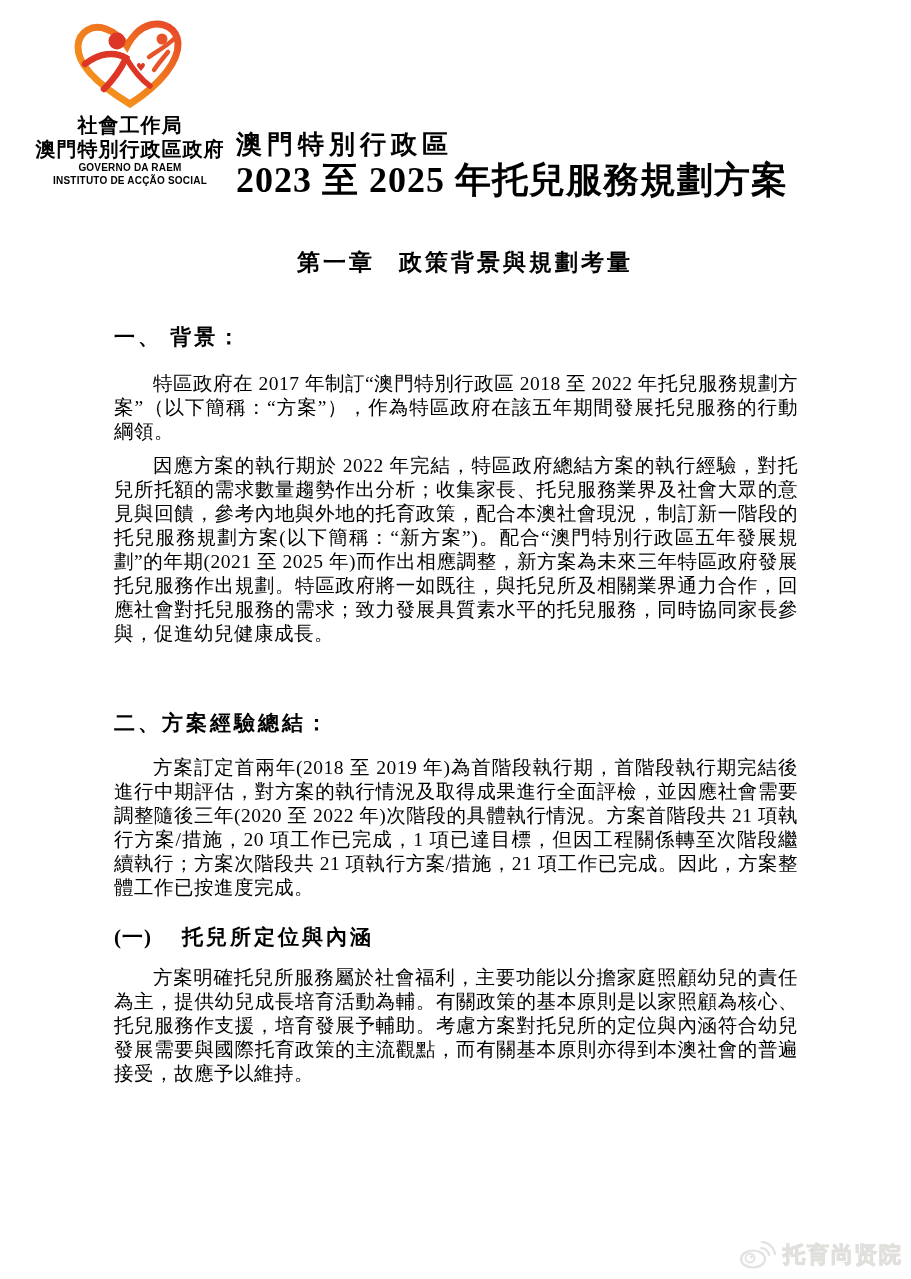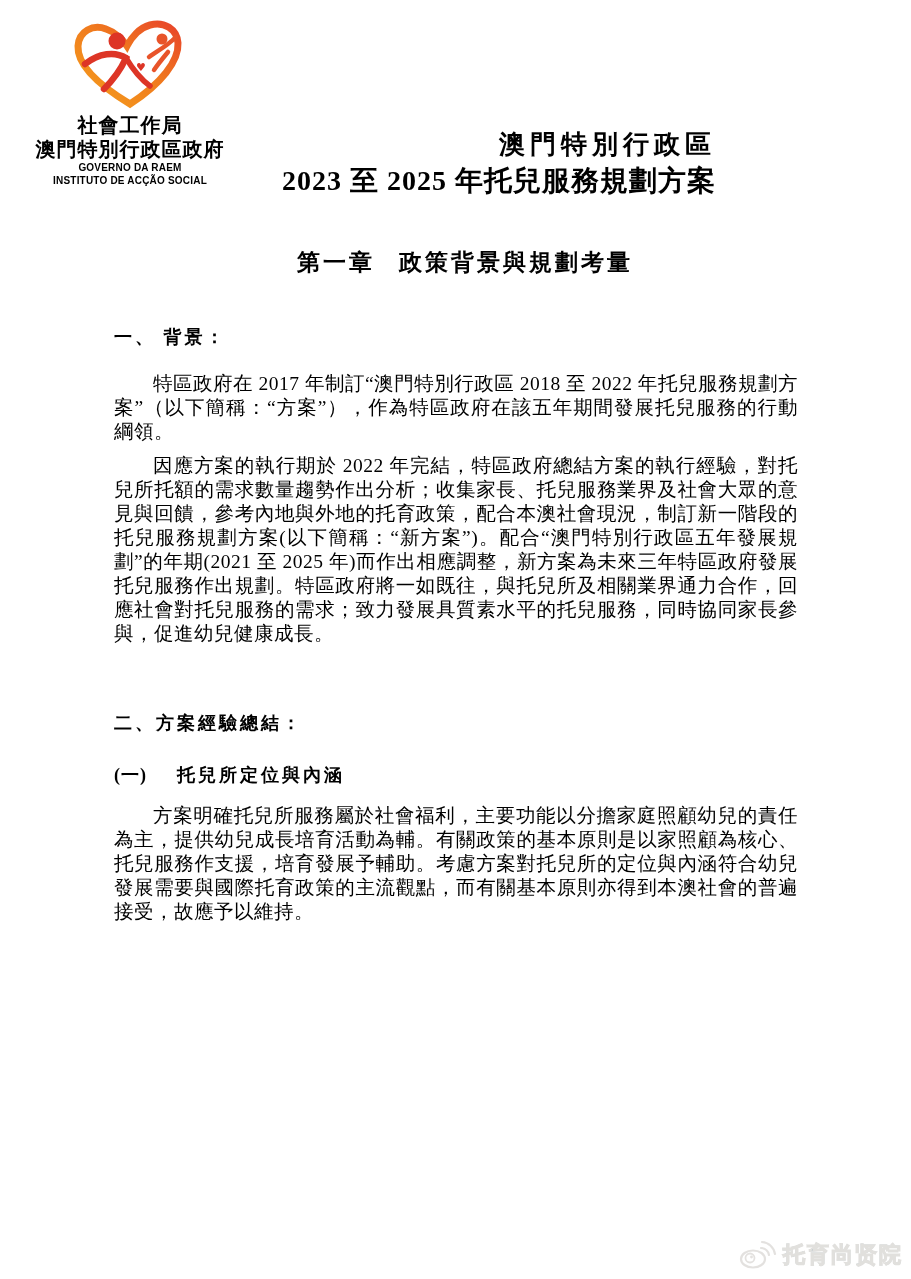--- a/index.html
+++ b/index.html
@@ -40,25 +40,25 @@
     letter-spacing: 0.2px;
     white-space: nowrap;
   }
 
   
   .title-block {
     position: absolute;
     left: 236px;
     top: 128px;
     width: 480px;
-    text-align: right;
+    text-align: left;
     font-weight: bold;
   }
   .title-line1 { font-size: 26px; line-height: 34px; letter-spacing: 5px; }
-  .title-line2 { font-size: 28px; line-height: 37px; letter-spacing: 1px; white-space: nowrap; }
+  .title-line2 { font-size: 36px; line-height: 37px; letter-spacing: 1px; white-space: nowrap; }
 
   
   .chapter {
     position: absolute;
     left: 0;
     top: 247px;
     width: 930px;
     text-align: center;
     font-size: 23px;
     font-weight: bold;
@@ -67,21 +67,21 @@
   .chapter-number { margin-right: 24px; }
 
   
   .content {
     position: absolute;
     left: 114px;
     top: 318px;
     width: 684px;
   }
   .section-heading {
-    font-size: 18px;
+    font-size: 21px;
     line-height: 30px;
     font-weight: bold;
     letter-spacing: 3px;
   }
   .content p {
     font-size: 19.5px;
     line-height: 24px;
     letter-spacing: 0.5px;
     text-align: justify;
     text-indent: 2em;
@@ -156,20 +156,21 @@
     <span class="chapter-number">第一章</span><span>政策背景與規劃考量</span>
   </div>
 
   <div class="content">
 
     <div class="section-heading h-s1">一、 背景：</div>
     <p class="p-s1a">特區政府在 2017 年制訂“澳門特別行政區 2018 至 2022 年托兒服務規劃方案”（以下簡稱：“方案”），作為特區政府在該五年期間發展托兒服務的行動綱領。</p>
     <p>因應方案的執行期於 2022 年完結，特區政府總結方案的執行經驗，對托兒所托額的需求數量趨勢作出分析；收集家長、托兒服務業界及社會大眾的意見與回饋，參考內地與外地的托育政策，配合本澳社會現況，制訂新一階段的托兒服務規劃方案(以下簡稱：“新方案”)。配合“澳門特別行政區五年發展規劃”的年期(2021 至 2025 年)而作出相應調整，新方案為未來三年特區政府發展托兒服務作出規劃。特區政府將一如既往，與托兒所及相關業界通力合作，回應社會對托兒服務的需求；致力發展具質素水平的托兒服務，同時協同家長參與，促進幼兒健康成長。</p>
 
     <div class="section-heading h-s2">二、方案經驗總結：</div>
+    <p>方案訂定首兩年(2018 至 2019 年)為首階段執行期，首階段執行期完結後進行中期評估，對方案的執行情況及取得成果進行全面評檢，並因應社會需要調整隨後三年(2020 至 2022 年)次階段的具體執行情況。方案首階段共 21 項執行方案/措施，20 項工作已完成，1 項已達目標，但因工程關係轉至次階段繼續執行；方案次階段共 21 項執行方案/措施，21 項工作已完成。因此，方案整體工作已按進度完成。</p>
 
     <div class="section-heading h-s3">
       <span class="sub-num">(一)</span><span>托兒所定位與內涵</span>
     </div>
     <p>方案明確托兒所服務屬於社會福利，主要功能以分擔家庭照顧幼兒的責任為主，提供幼兒成長培育活動為輔。有關政策的基本原則是以家照顧為核心、托兒服務作支援，培育發展予輔助。考慮方案對托兒所的定位與內涵符合幼兒發展需要與國際托育政策的主流觀點，而有關基本原則亦得到本澳社會的普遍接受，故應予以維持。</p>
 
   </div>
 
   <div class="watermark">
     <svg width="38" height="32" viewBox="0 0 38 32">

